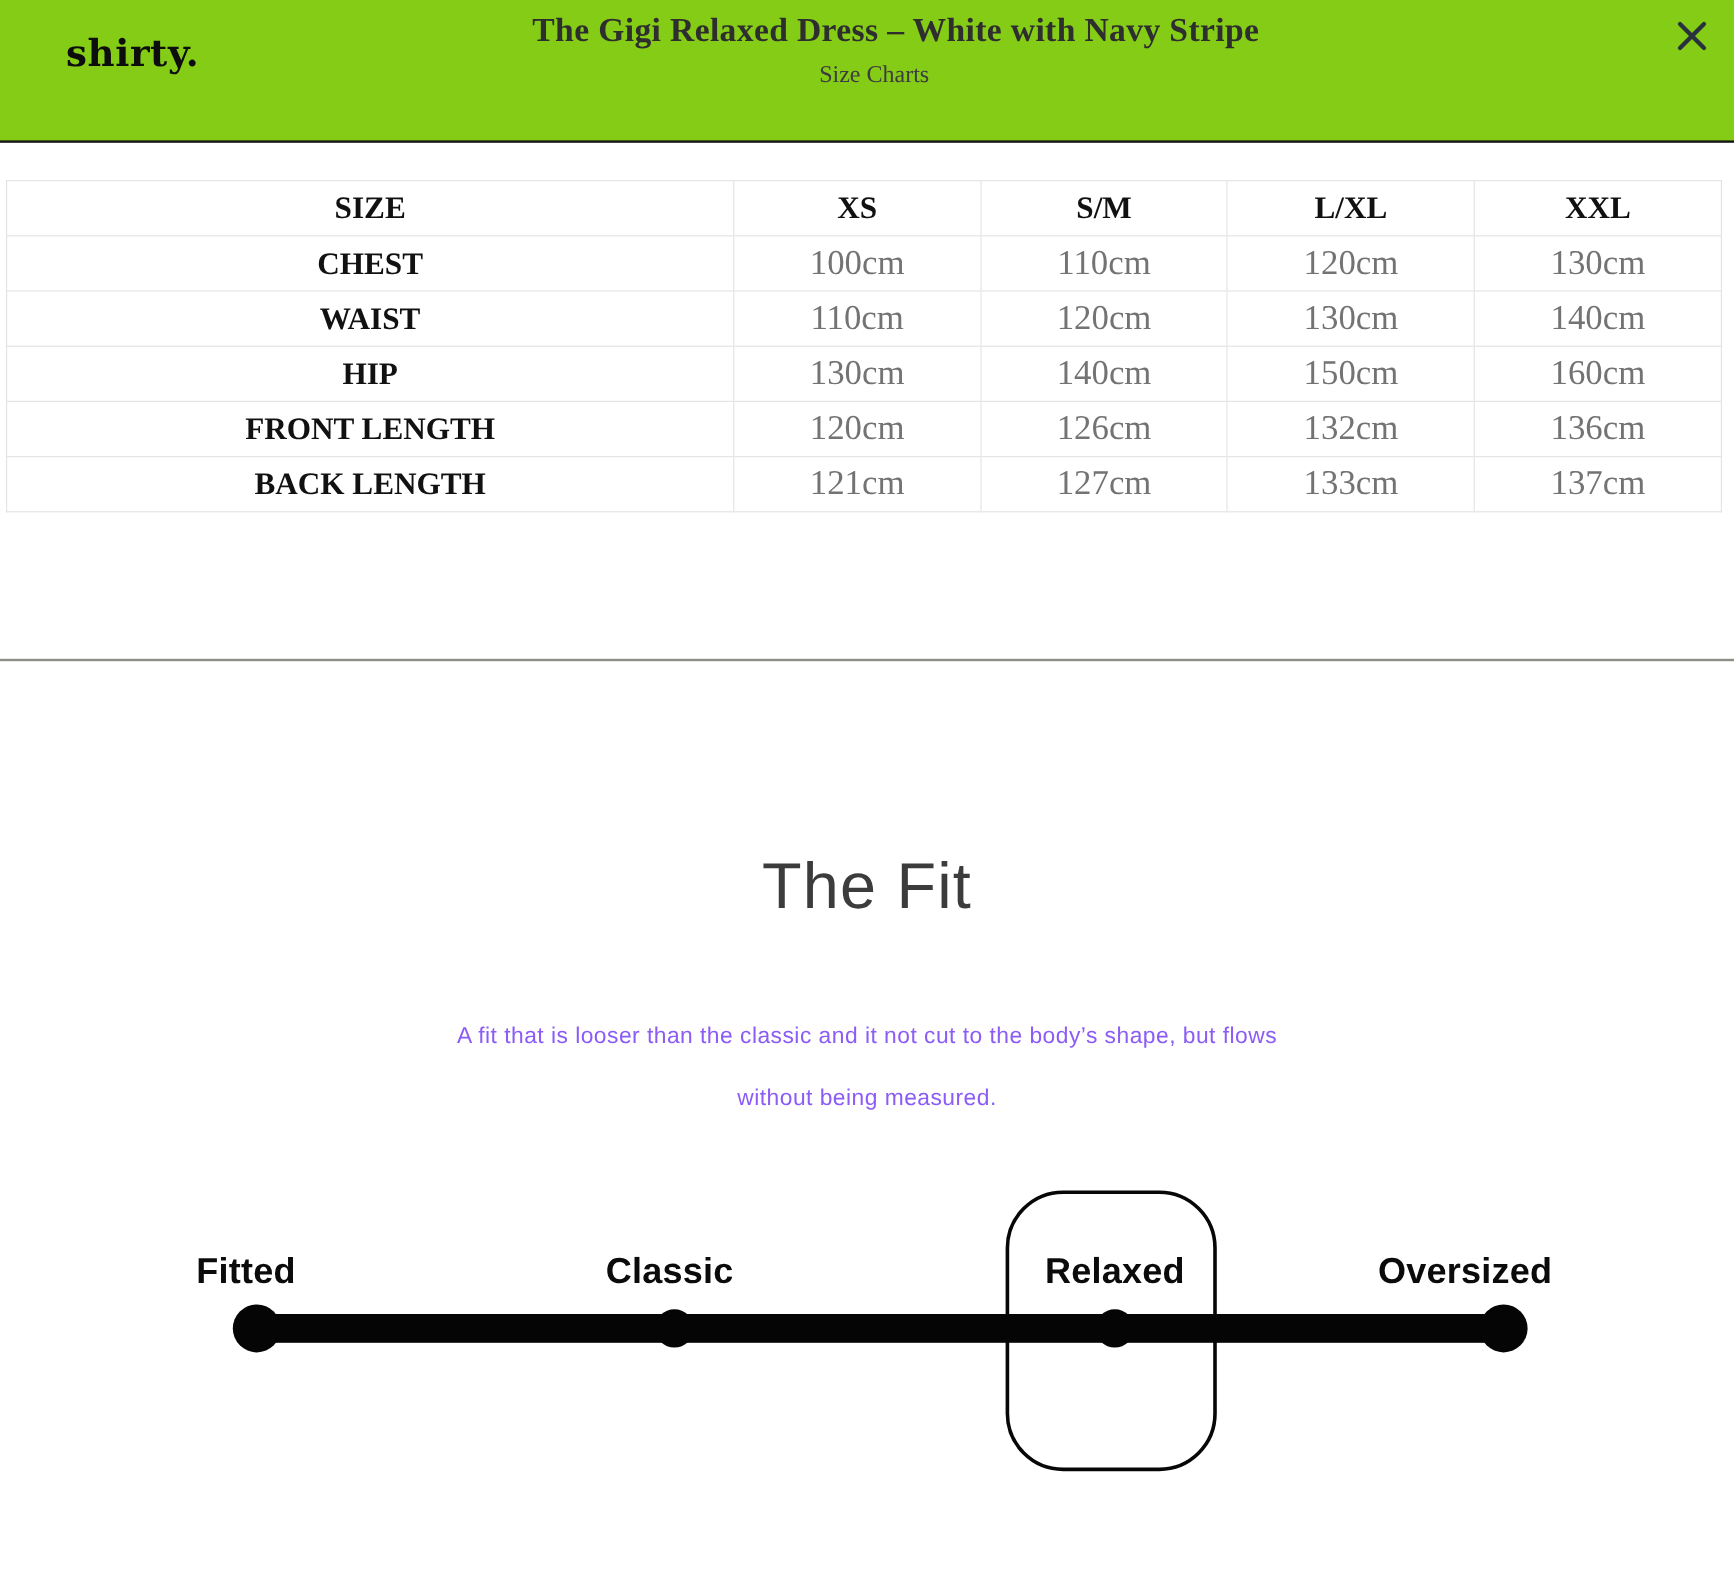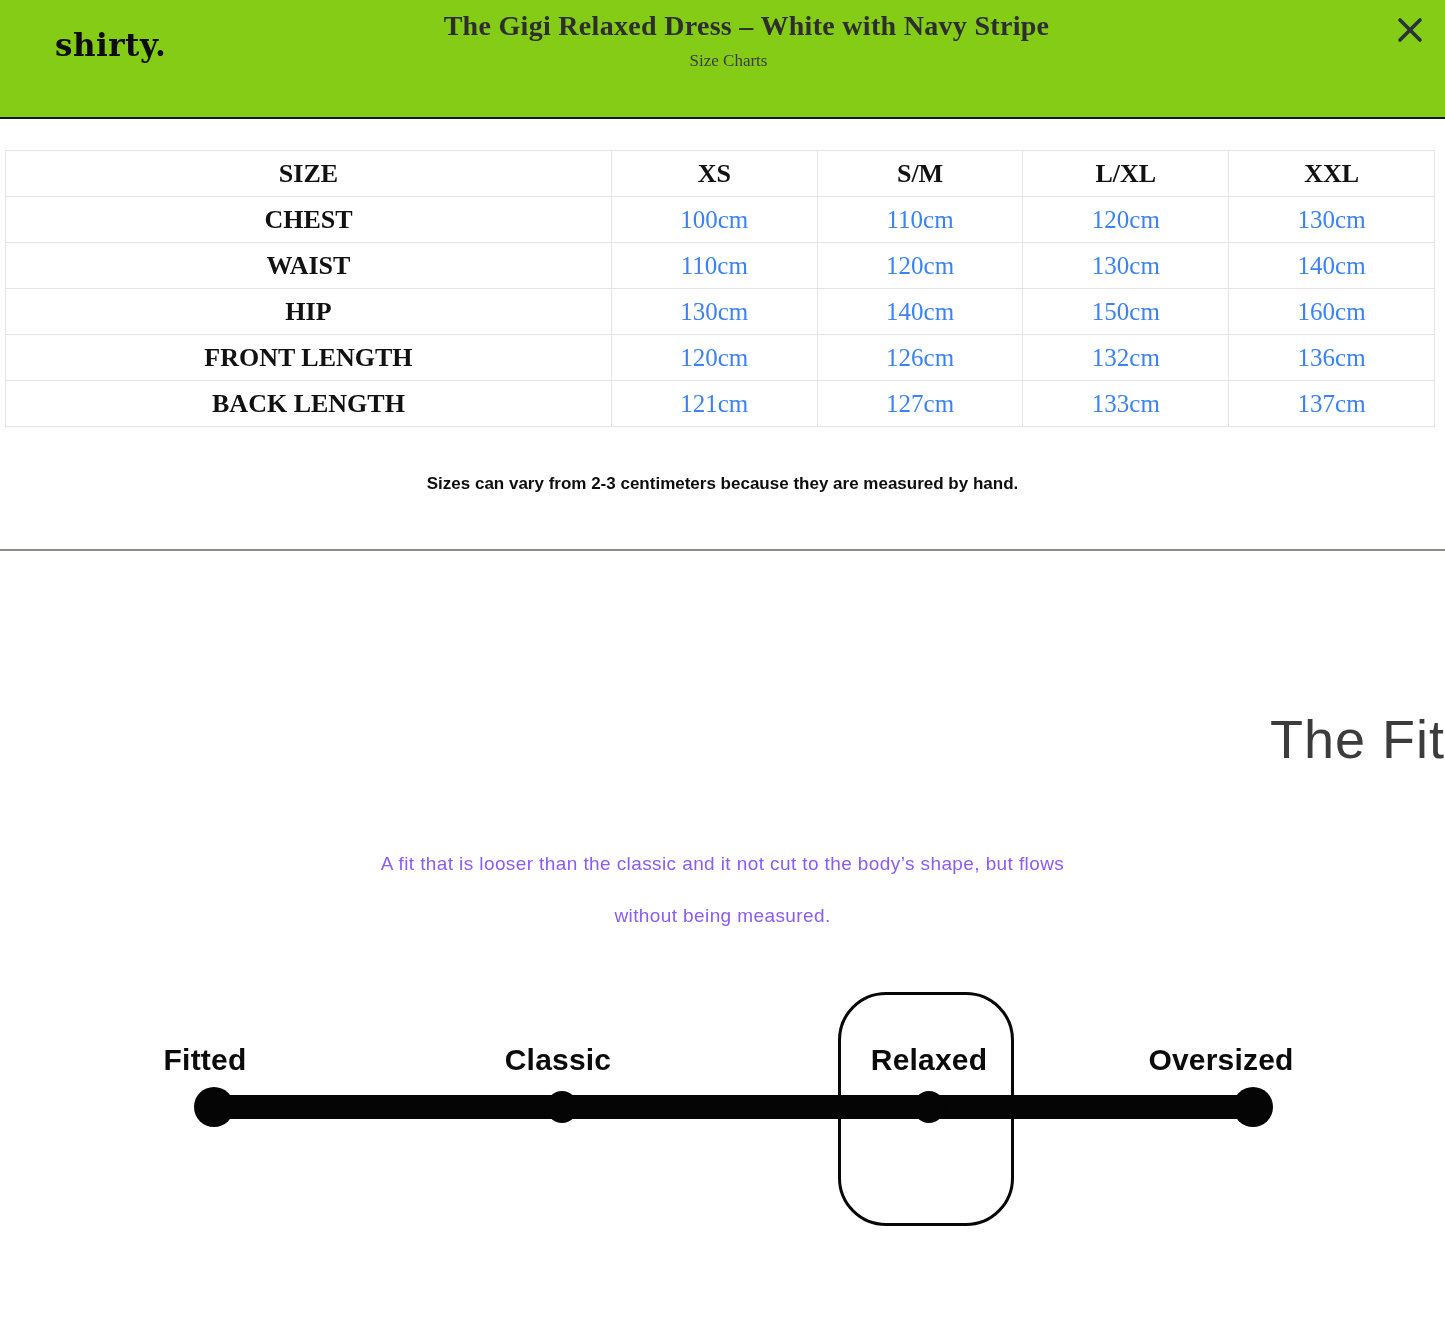--- a/index.html
+++ b/index.html
@@ -22,21 +22,21 @@
     font-weight: 900; font-size: 31px; letter-spacing: 0.5px; color: #0d0d0d;
   }
   .title-block { position: absolute; left: 0; top: 10px; width: 100%; text-align: center; }
   .dialog-title {
     font-family: "Liberation Serif", serif;
     font-weight: 700; font-size: 28px; color: #2e2e2e; letter-spacing: 0.3px; padding-left: 48px;
   }
   .dialog-subtitle {
     margin-top: 9px;
     font-family: "Liberation Serif", serif;
-    font-weight: 400; font-size: 17px; color: #3d3d3d; margin-left: 12px;
+    font-weight: 400; font-size: 20px; color: #3d3d3d; margin-left: 12px;
   }
   .close-btn {
     position: absolute; right: 13px; top: 8px;
     width: 44px; height: 44px;
     background: transparent; border: none; cursor: pointer;
     display: flex; align-items: center; justify-content: center;
   }
   .top-rule { position: absolute; top: 117px; left: 0; width: 100%; height: 2px; background: #161616; }
 
   
@@ -48,36 +48,36 @@
     border: 1px solid #e4e4e4;
     height: 46px; text-align: center; vertical-align: middle;
     background: #ffffff;
   }
   .size-table .hdr, .size-table .row-label {
     font-family: "Liberation Serif", serif;
     font-weight: 700; font-size: 26px; color: #111111;
   }
   .size-table .val {
     font-family: "Liberation Serif", serif;
-    font-weight: 400; font-size: 25px; color: #3b82f6;
+    font-weight: 400; font-size: 29px; color: #737373;
   }
 
   .table-note {
     position: absolute; top: 474px; left: 0; width: 100%;
     text-align: center;
     font-family: "Liberation Sans", sans-serif;
     font-weight: 700; font-size: 17px; color: #0e0e0e;
   }
 
   .mid-rule { position: absolute; top: 549px; left: 0; width: 100%; height: 2px; background: #8d8d85; }
 
   
   .fit-title {
     position: absolute; top: 708px; left: 0; width: 100%;
-    text-align: right;
+    text-align: center;
     font-family: "Liberation Sans", sans-serif;
     font-weight: 300; font-size: 54px; color: #3c3c3c; letter-spacing: 1px;
   }
   .fit-desc {
     position: absolute; top: 838px; left: 0; width: 100%;
     text-align: center;
     font-family: "Liberation Sans", sans-serif;
     font-weight: 300; font-size: 19px; color: #8b5cf6; letter-spacing: 0.4px;
     line-height: 52px;
   }
@@ -171,21 +171,20 @@
     <tr>
       <td class="row-label">BACK LENGTH</td>
       <td class="val">121cm</td>
       <td class="val">127cm</td>
       <td class="val">133cm</td>
       <td class="val">137cm</td>
     </tr>
   </tbody>
     </table>
 
-  <div class="table-note">Sizes can vary from 2-3 centimeters because they are measured by hand.</div>
 
   <div class="mid-rule"></div>
 
   <div class="fit-title">The Fit</div>
 
   <div class="fit-desc">
     <div>A fit that is looser than the classic and it not cut to the body’s shape, but flows</div>
     <div>without being measured.</div>
   </div>
 

